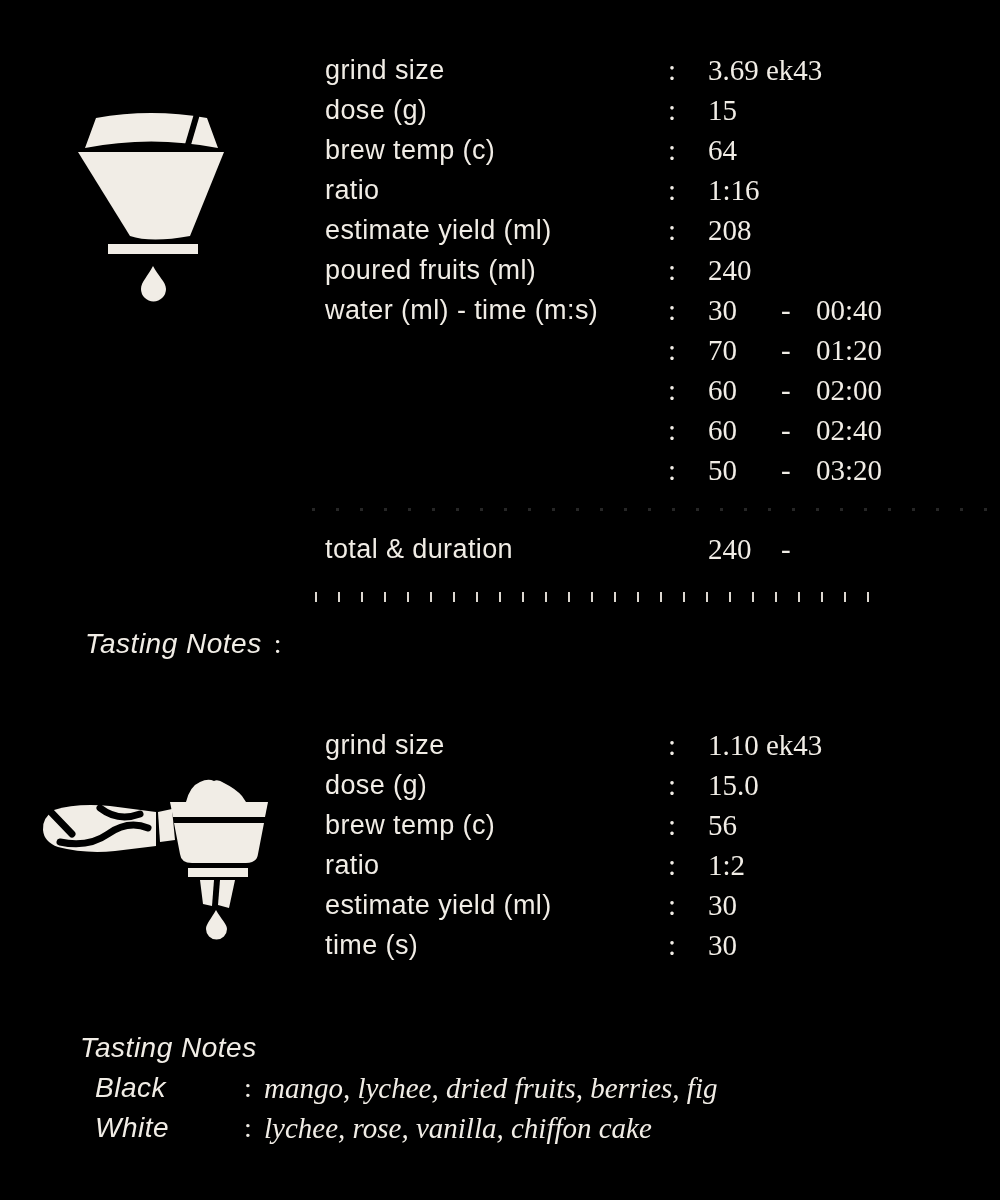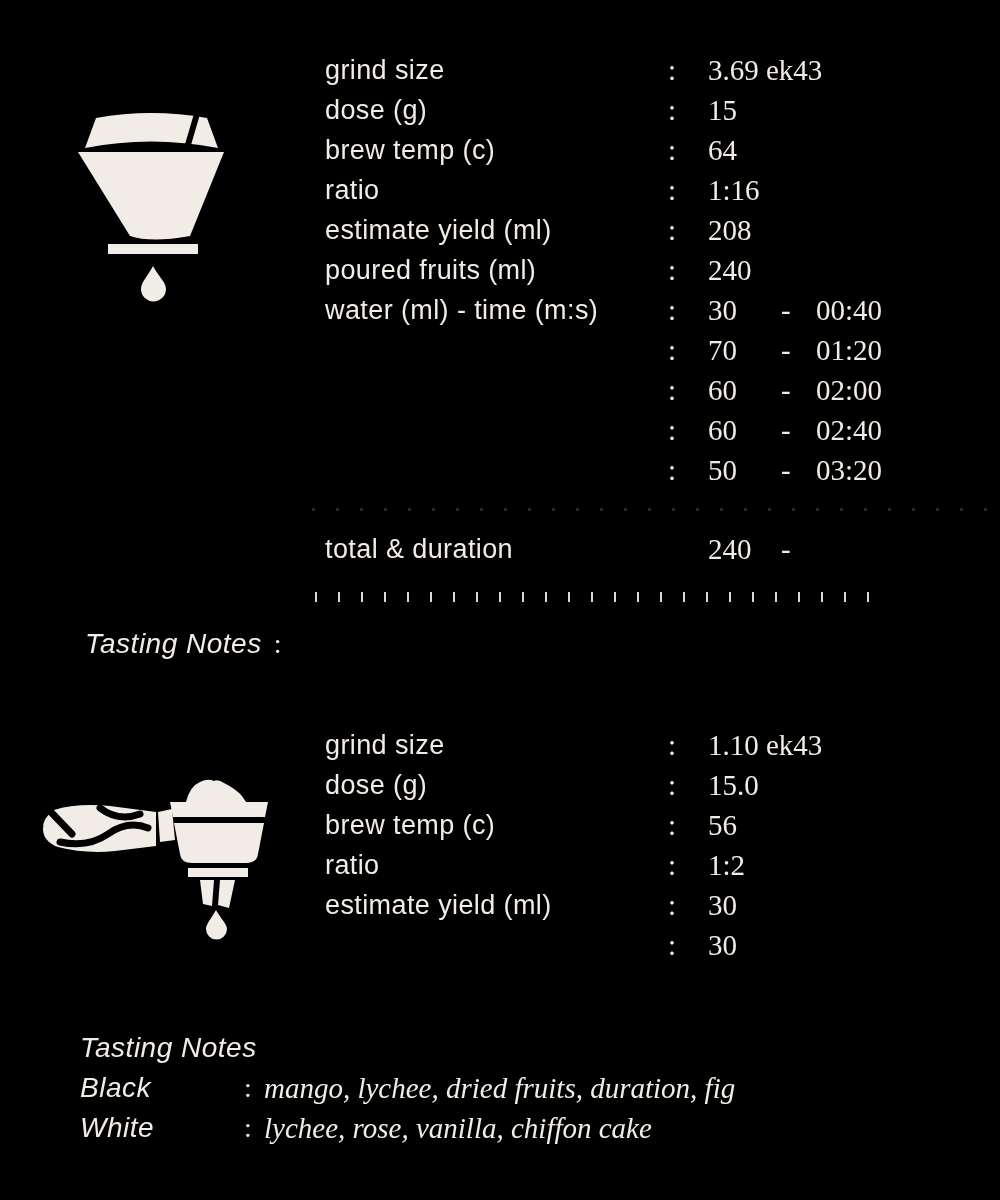--- a/index.html
+++ b/index.html
@@ -47,21 +47,21 @@
   .t-colon{font-family:"Liberation Serif",serif;font-size:28px;margin-left:12px;margin-right:18px;}
   .t-val{font-family:"Liberation Serif",serif;font-style:italic;font-size:29px;}
   .notes-heading{
     position:absolute;left:80px;top:1028px;height:40px;line-height:40px;
     font-family:"Liberation Sans",sans-serif;font-style:italic;font-size:28px;letter-spacing:.5px;
   }
   .note-row{
     position:absolute;left:80px;height:40px;line-height:40px;
     display:grid;grid-template-columns:164px 20px auto;white-space:nowrap;
   }
-  .note-lbl{font-family:"Liberation Sans",sans-serif;font-style:italic;font-size:28px;letter-spacing:.5px;}
+  .note-lbl{font-family:"Liberation Sans",sans-serif;font-style:italic;font-size:28px;letter-spacing:.5px;margin-left:15px;}
   .note-colon{font-family:"Liberation Serif",serif;font-size:28px;}
   .note-val{font-family:"Liberation Serif",serif;font-style:italic;font-size:29px;}
   
   .icon-pourover{position:absolute;left:78px;top:108px;}
   .icon-espresso{position:absolute;left:40px;top:778px;}
 </style>
 </head>
 <body>
 
 <div class="card">
@@ -202,31 +202,32 @@
       <span class="lbl">ratio</span>
       <span class="colon">:</span>
       <span class="val-wide">1:2</span>
     </div>
     <div class="row">
       <span class="lbl">estimate yield (ml)</span>
       <span class="colon">:</span>
       <span class="val-wide">30</span>
     </div>
     <div class="row">
+      <span class="lbl">time (s)</span>
       <span class="colon">:</span>
       <span class="val-wide">30</span>
     </div>
   </div>
 
   <div class="notes-heading">Tasting Notes</div>
 
   <div class="note-row" style="top:1068px">
     <span class="note-lbl">Black</span>
     <span class="note-colon">:</span>
-    <span class="note-val">mango, lychee, dried fruits, duration, fig</span>
+    <span class="note-val">mango, lychee, dried fruits, berries, fig</span>
   </div>
 
   <div class="note-row" style="top:1108px">
     <span class="note-lbl">White</span>
     <span class="note-colon">:</span>
     <span class="note-val">lychee, rose, vanilla, chiffon cake</span>
   </div>
 
 </div>
 

